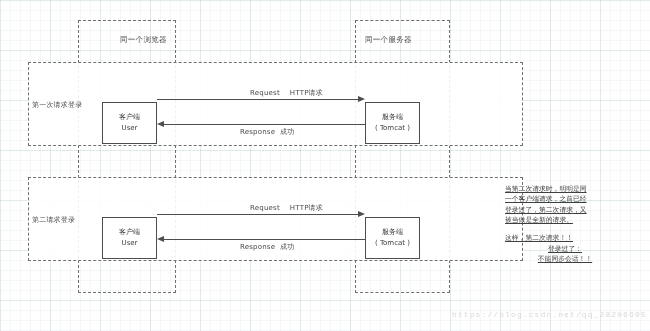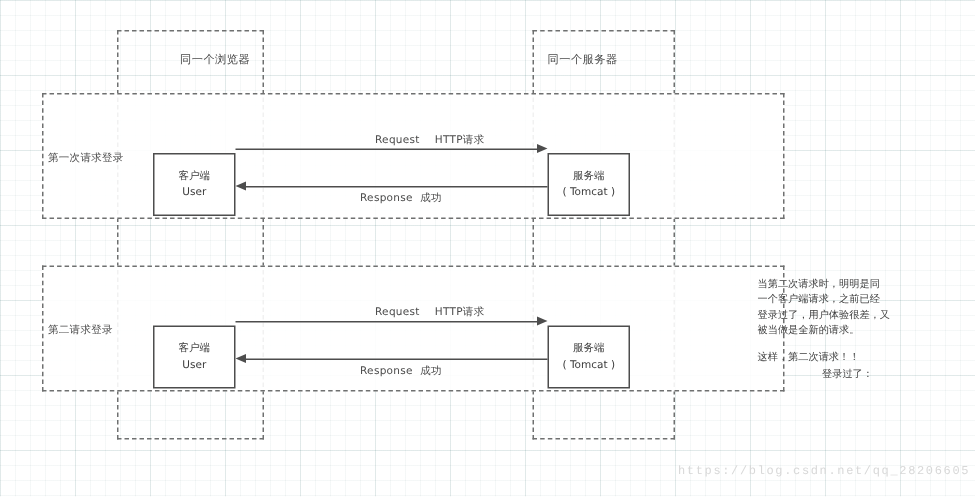--- a/index.html
+++ b/index.html
@@ -95,21 +95,21 @@
   .arrow-label .gap { display: inline-block; width: 10px; }
 
   
   .note {
     position: absolute;
     font-size: 6.8px;
     color: #3f3f3f;
     line-height: 1.52;
     width: 120px;
   }
-  .note .ln { display: block; white-space: nowrap; }
+  .note .ln { display: block; white-space: nowrap; text-decoration: underline; }
   .note .ctr { text-align: center; }
   .note-gap { height: 8px; }
 
   
   .watermark {
     position: absolute;
     font-family: Liberation Mono, monospace;
     font-size: 8px;
     color: #d8d8d8;
     letter-spacing: 1.1px;
@@ -175,22 +175,23 @@
 
   <div class="arrow-line" style="left:164px; top:239px; width:201px;"></div>
   <div class="arrow-head left" style="left:157px; top:235.5px;"></div>
   <div class="arrow-label" style="left:218px; top:242px;">
     <span>Response</span>&nbsp;&nbsp;<span>成功</span>
   </div>
 
   <div class="note" style="left:505px; top:184px;">
     <span class="ln">当第二次请求时，明明是同</span>
     <span class="ln">一个客户端请求，之前已经</span>
-    <span class="ln">登录过了，用户体验很差，又</span>
+    <span class="ln">登录过了，第二次请求，又</span>
     <span class="ln">被当做是全新的请求。</span>
     <div class="note-gap"></div>
     <span class="ln">这样，第二次请求！！</span>
     <span class="ln ctr">登录过了：</span>
+    <span class="ln ctr">不能同步会话！！</span>
   </div>
 
   <div class="watermark" style="left:452px; top:310px;">https://blog.csdn.net/qq_28206605</div>
 
 </div>
 
 </body></html>

